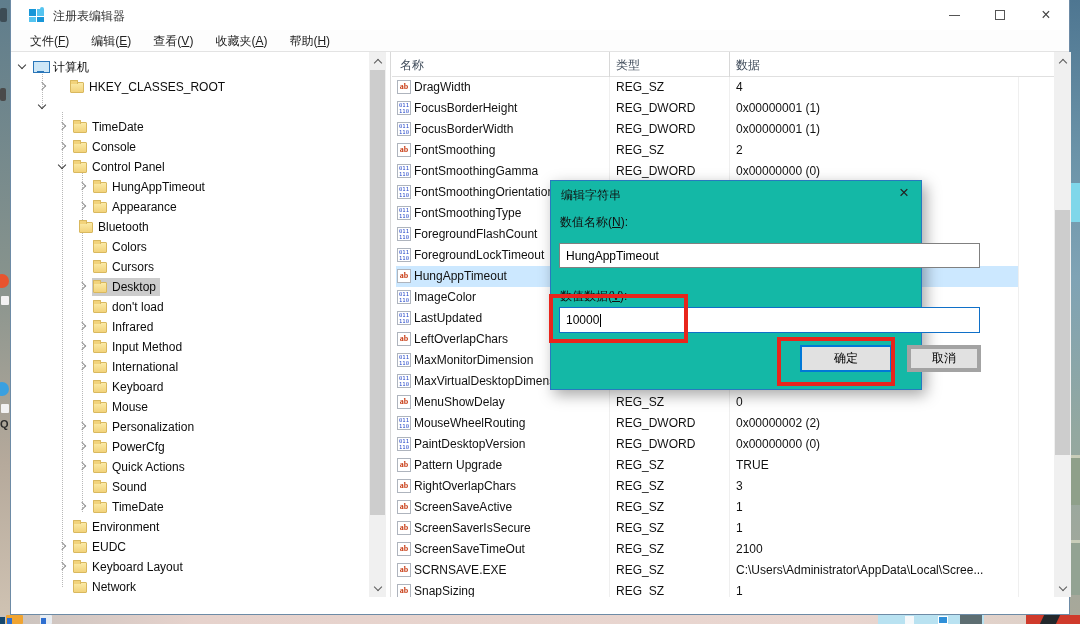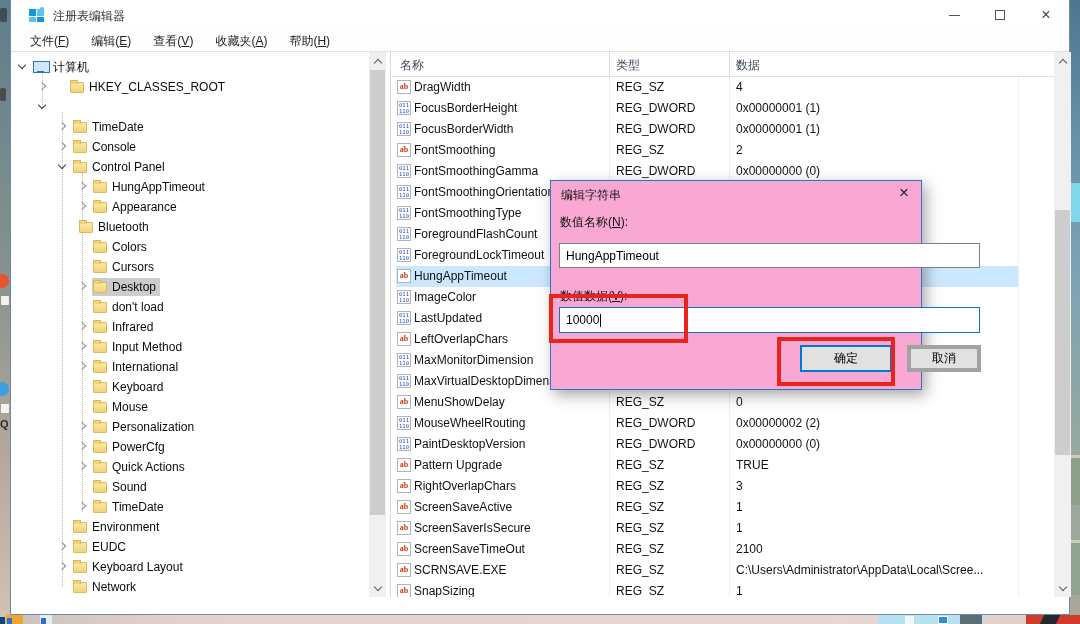--- a/index.html
+++ b/index.html
@@ -82,21 +82,21 @@
   .sb-arrow.dn b{transform:rotate(45deg);margin-bottom:3px;}
   .sb-thumb{position:absolute;left:1px;width:15px;background:#cdcdcd;}
 
   
   .statusbar{position:absolute;left:0;top:597px;width:100%;height:18px;background:#f5f5f5;
     border-top:1px solid #dcdcdc;padding:2px 0 0 8px;color:#1a1a1a;}
   .grip{position:absolute;right:4px;bottom:3px;width:10px;height:10px;}
   .grip i{position:absolute;width:2px;height:2px;background:#a3a3a3;}
 
   
-  .dialog{position:absolute;left:539px;top:180px;width:372px;height:210px;background:#f9a8d4;
+  .dialog{position:absolute;left:539px;top:180px;width:372px;height:210px;background:#14b8a6;
     border:1px solid #2779bf;box-shadow:4px 5px 14px rgba(0,0,0,.35);z-index:10;}
   .dlg-title{position:absolute;left:10px;top:6px;color:#111;}
   .dlg-close{position:absolute;right:8px;top:2px;font-size:17px;color:#222;padding:0 4px;font-weight:300;}
   .dlg-label{position:absolute;left:9px;color:#111;}
   .dlg-input{position:absolute;left:8px;width:421px;background:#fff;display:flex;align-items:center;
     padding:0 6px;font-size:12px;color:#000;}
   .inp-name{top:62px;height:25px;border:1px solid #808080;}
   .inp-data{top:126px;height:26px;border:1px solid #1070c8;}
   .caret{width:1px;height:13px;background:#000;margin-left:1px;}
   .dlg-btn{position:absolute;top:164px;height:27px;background:#e1e1e1;display:flex;

